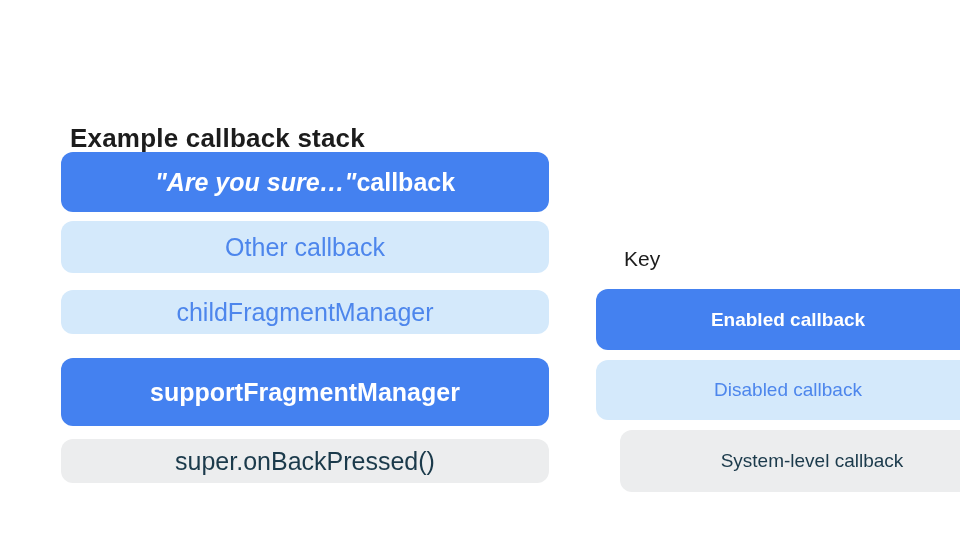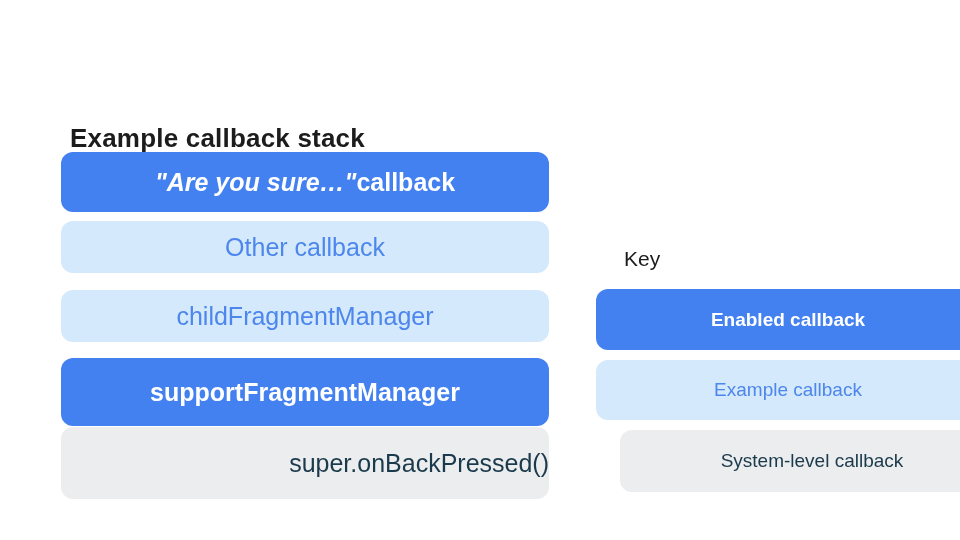--- a/index.html
+++ b/index.html
@@ -49,23 +49,23 @@
   .stack-box { left: 61px; width: 488px; font-size: 25px; }
   .key-box   { left: 596px; width: 384px; font-size: 19px; }
   .box--enabled  { background: var(--enabled-bg);  color: var(--enabled-text); font-weight: 700; }
   .box--disabled { background: var(--disabled-bg); color: var(--disabled-text); font-weight: 400; }
   .box--system   { background: var(--system-bg);   color: var(--system-text);  font-weight: 400; }
   .em-quote { font-style: italic; font-weight: 700; }
   .plain-bold { font-style: normal; font-weight: 700; }
   
   #stack-box-0 { top: 152px; height: 60px; }
   #stack-box-1 { top: 221px; height: 52px; }
-  #stack-box-2 { top: 290px; height: 52px; }
+  #stack-box-2 { top: 290px; height: 44px; }
   #stack-box-3 { top: 358px; height: 68px; }
-  #stack-box-4 { top: 427px; height: 72px; justify-content: flex-end; }
+  #stack-box-4 { top: 439px; height: 44px; }
   #key-box-0 { top: 289px; height: 61px; }
   #key-box-1 { top: 360px; height: 60px; }
   #key-box-2 { top: 430px; height: 62px; margin-left: 24px; }
 </style>
 </head>
 <body>
 
 <div class="title">Example callback stack</div>
 
 <div id="stack-box-0" class="box stack-box box--enabled">
@@ -89,18 +89,18 @@
   <span>super.onBackPressed()</span>
 </div>
 
 <div class="key-title">Key</div>
 
 <div id="key-box-0" class="box key-box box--enabled">
   <span>Enabled callback</span>
 </div>
 
 <div id="key-box-1" class="box key-box box--disabled">
-  <span>Example callback</span>
+  <span>Disabled callback</span>
 </div>
 
 <div id="key-box-2" class="box key-box box--system">
   <span>System-level callback</span>
 </div>
 
 </body></html>

